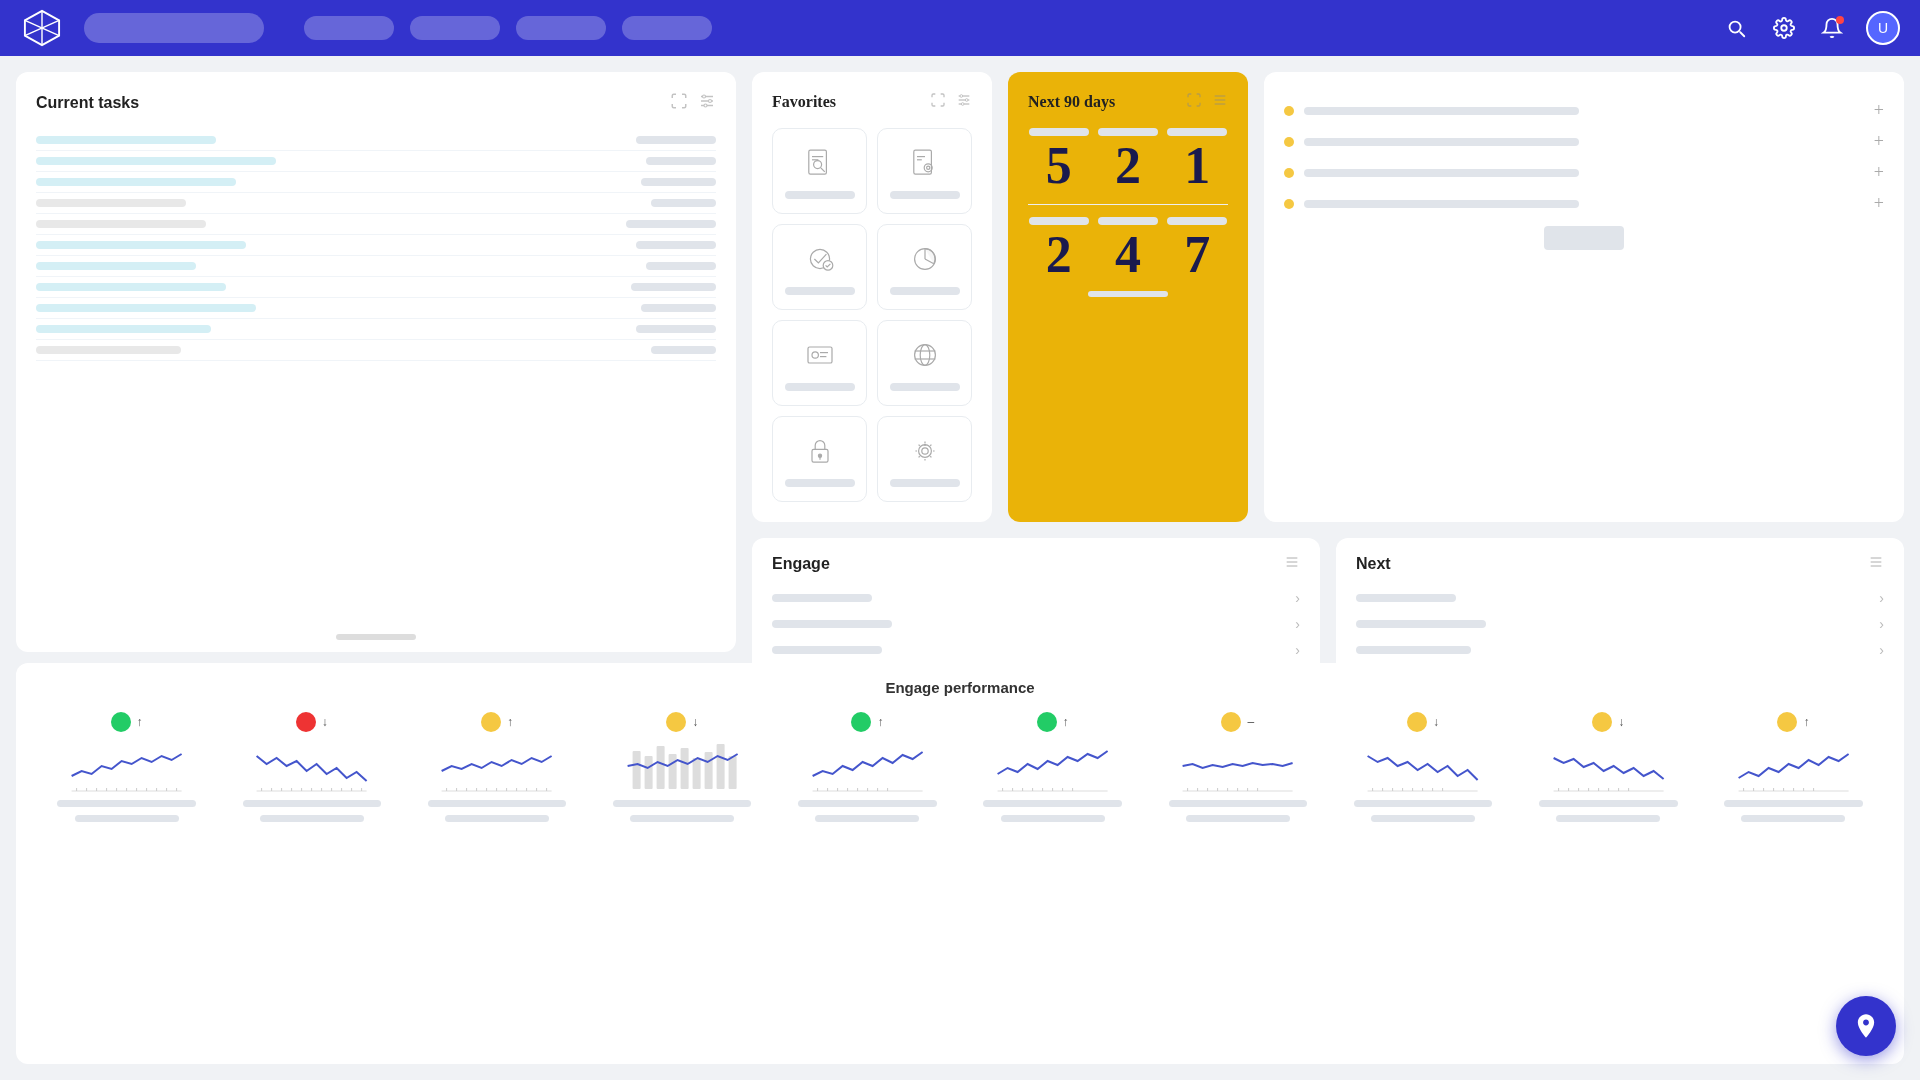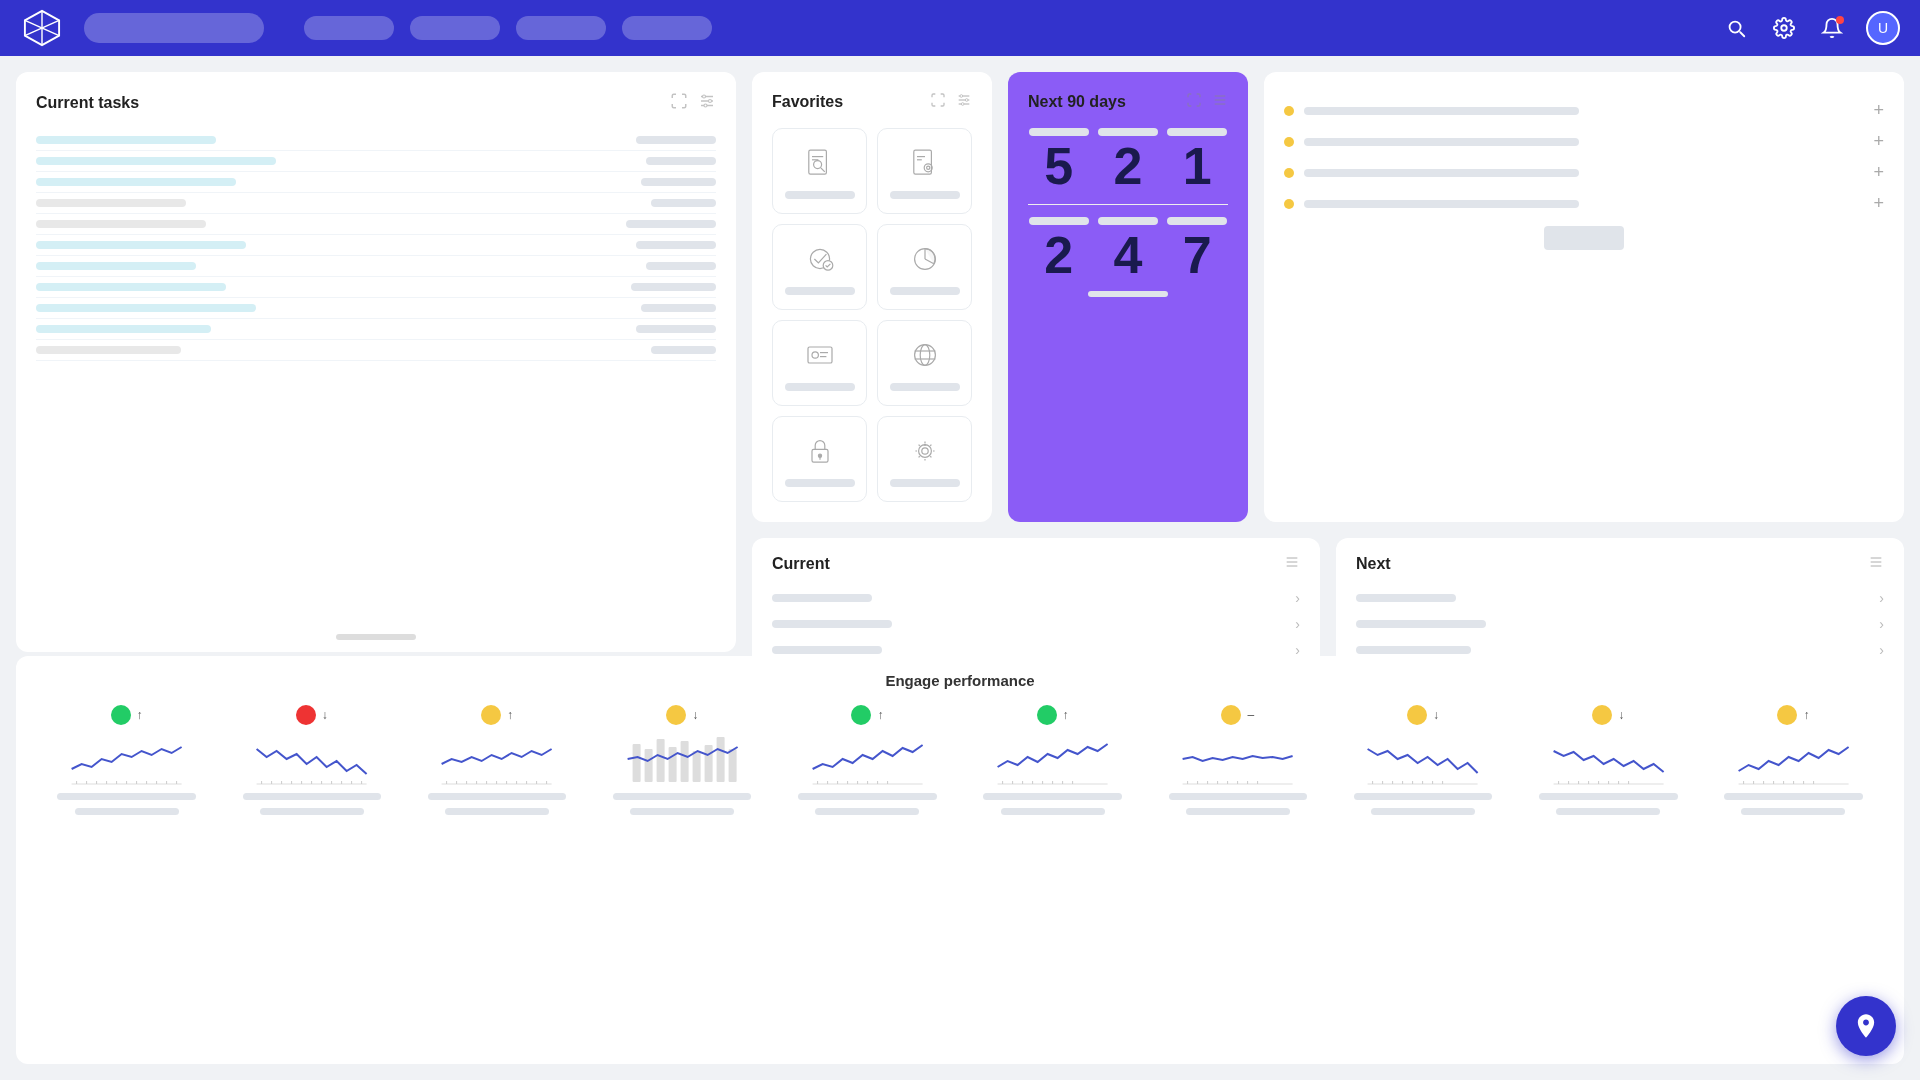--- a/index.html
+++ b/index.html
@@ -13,21 +13,21 @@
     .header-nav { display: flex; gap: 16px; margin-left: 20px; }
     .header-nav-item { background: rgba(255,255,255,0.25); border-radius: 12px; height: 24px; width: 90px; }
     .header-right { margin-left: auto; display: flex; gap: 20px; align-items: center; }
     .header-icon { width: 28px; height: 28px; display: flex; align-items: center; justify-content: center; cursor: pointer; }
     .header-icon svg { width: 22px; height: 22px; fill: white; }
     .header-avatar { width: 34px; height: 34px; border-radius: 50%; background: #5566ff; border: 2px solid white; display: flex; align-items: center; justify-content: center; color: white; font-size: 14px; cursor: pointer; }
     .notif-icon { position: relative; }
     .notif-dot { position: absolute; top: 2px; right: 2px; width: 8px; height: 8px; background: #ff4444; border-radius: 50%; }
 
     
-    .main { padding: 16px; display: flex; flex-direction: column; gap: 4px; height: calc(1080px - 56px); }
+    .main { padding: 16px; display: flex; flex-direction: column; gap: 11px; height: calc(1080px - 56px); }
 
     
     .top-row { display: flex; gap: 16px; height: 580px; }
 
     
     .current-tasks { background: white; border-radius: 12px; flex: 0 0 720px; padding: 20px; position: relative; overflow: hidden; }
     .card-header { display: flex; justify-content: space-between; align-items: center; margin-bottom: 16px; }
     .card-title { font-size: 16px; font-weight: 600; color: #222; }
     .card-actions { display: flex; gap: 10px; }
 
@@ -41,21 +41,21 @@
 
     
     .favorites { background: white; border-radius: 12px; flex: 0 0 240px; padding: 20px; }
     .fav-grid { display: grid; grid-template-columns: 1fr 1fr; gap: 10px; }
     .fav-item { border: 1px solid #e8ecf0; border-radius: 10px; padding: 14px 10px; display: flex; flex-direction: column; align-items: center; gap: 8px; cursor: pointer; }
     .fav-icon { width: 40px; height: 40px; display: flex; align-items: center; justify-content: center; }
     .fav-icon svg { width: 32px; height: 32px; stroke: #aaa; fill: none; stroke-width: 1.5; }
     .fav-label { height: 8px; background: #ddd; border-radius: 4px; width: 70px; }
 
     
-    .next90 { background: #8b5cf6; border-radius: 12px; flex: 0 0 240px; padding: 20px; }
+    .next90 { background: #eab308; border-radius: 12px; flex: 0 0 240px; padding: 20px; }
     .stat-grid { display: grid; grid-template-columns: 1fr 1fr 1fr; gap: 8px; margin-top: 10px; }
     .stat-item { display: flex; flex-direction: column; align-items: center; gap: 4px; }
     .stat-label { height: 8px; background: #e0e4ea; border-radius: 4px; width: 60px; }
     .stat-number { font-size: 52px; font-weight: 900; color: #1a1a4e; line-height: 1; }
     .stat-divider { grid-column: 1 / -1; border: none; border-top: 1px solid #eee; margin: 4px 0; }
     .scrollbar-h2 { width: 80px; height: 6px; background: #ddd; border-radius: 3px; margin: 10px auto 0; }
 
     
     .notifications { background: white; border-radius: 12px; flex: 1; padding: 20px; }
     .notif-list { display: flex; flex-direction: column; gap: 10px; margin-top: 8px; }
@@ -230,21 +230,21 @@
           <div class="skeleton" style="height:8px;width:145px;border-radius:4px;background:#e8e8e8;"></div>
           <div class="task-row-spacer"></div>
           <div class="skeleton task-bar-right task-bar-purple" style="width:65px;"></div>
         </div>
       </div>
       <div class="scrollbar-h"></div>
     </div>
 
     <div style="display:flex;flex-direction:column;gap:16px;flex:1;">
 
-      <div style="display:flex;gap:16px;flex:1;">
+      <div style="display:flex;gap:16px;flex:1;font-family:Liberation Serif, serif;">
 
         <div class="favorites">
           <div class="card-header">
             <span class="card-title">Favorites</span>
             <div class="card-actions">
               <span class="icon-expand">
                 <svg width="16" height="16" viewBox="0 0 24 24" fill="none" stroke="#888" stroke-width="2">
                     <path d="M8 3H5a2 2 0 0 0-2 2v3m18 0V5a2 2 0 0 0-2-2h-3m0 18h3a2 2 0 0 0 2-2v-3M3 16v3a2 2 0 0 0 2 2h3"></path>
                   </svg>
               </span>
@@ -435,21 +435,21 @@
           </div>
           <div class="notif-footer skeleton"></div>
         </div>
 
       </div>
 
       <div style="display:flex;gap:16px;height:220px;">
 
         <div class="engage">
           <div class="card-header">
-            <span class="card-title">Current</span>
+            <span class="card-title">Engage</span>
             <div class="card-actions">
               <span class="icon-settings">
                 <svg width="16" height="16" viewBox="0 0 24 24" fill="none" stroke="#888" stroke-width="2">
                     <line x1="4" y1="6" x2="20" y2="6"></line>
                     <line x1="4" y1="12" x2="20" y2="12"></line>
                     <line x1="4" y1="18" x2="20" y2="18"></line>
                   </svg>
               </span>
             </div>
           </div>

